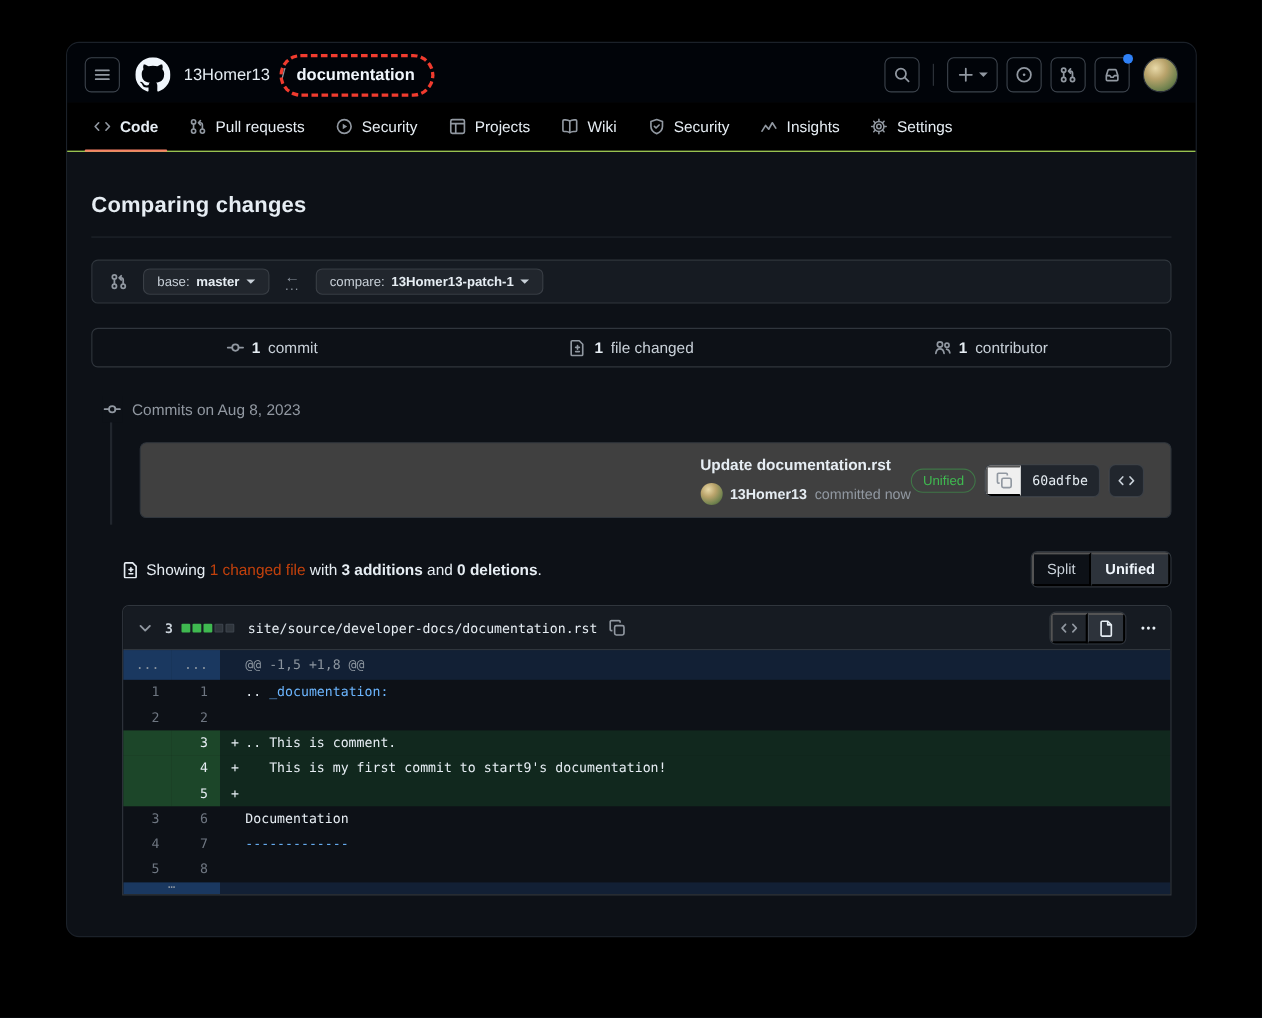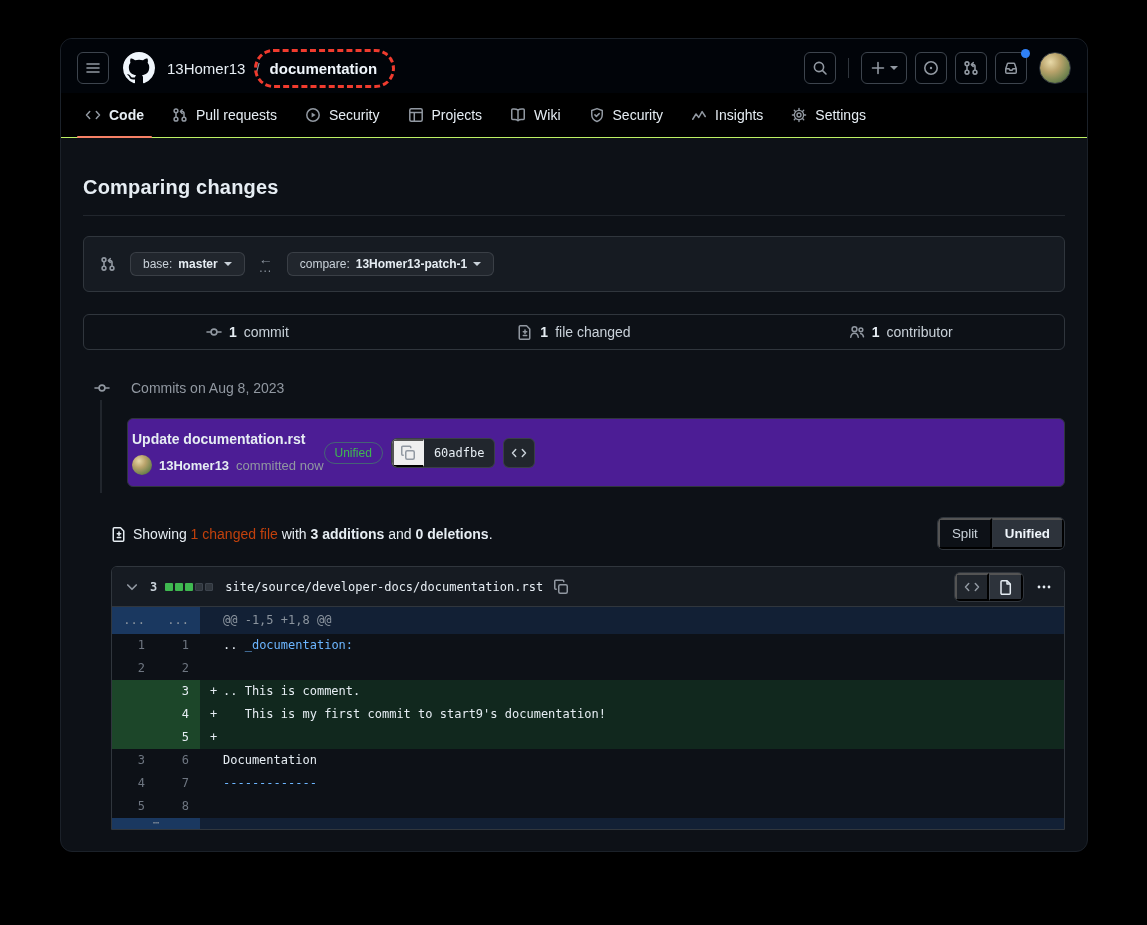--- a/index.html
+++ b/index.html
@@ -58,21 +58,21 @@
   }
   
   .main{ padding:38px 22px 0; }
   h1.page-title{ font-size:20px; font-weight:600; letter-spacing:.2px; }
   .subtitle{ margin-top:8px; font-size:14px; color:#9198a1; }
   .subtitle a{ color:#4493f8; text-decoration:none; cursor:pointer; }
   .rule{ border-top:1px solid #21262d; margin:16px 0 20px; }
   
   .branch-bar{
     background:#161b22; border:1px solid #30363d; border-radius:6px;
-    height:56px; padding:8px 16px; display:flex; align-items:center; gap:14px;
+    height:40px; padding:8px 16px; display:flex; align-items:center; gap:14px;
   }
   .branch-btn{
     display:inline-flex; align-items:center; gap:6px; background:#21262d;
     border:1px solid rgba(240,246,252,.12); border-radius:6px;
     padding:4px 12px; font-size:12px; color:#c9d1d9; cursor:pointer;
   }
   .branch-btn b{ color:#e6edf3; }
   .range{ display:flex; flex-direction:column; align-items:center; color:#8d96a0; line-height:9px; }
   .range .arr{ font-size:14px; }
   .range .dots{ font-size:12px; letter-spacing:1px; }
@@ -81,25 +81,25 @@
     margin-top:22px; border:1px solid #30363d; border-radius:6px;
     height:36px; display:flex; align-items:center;
   }
   .stat{ flex:1; display:flex; align-items:center; justify-content:center; gap:7px; font-size:14px; color:#c9d1d9; cursor:pointer; }
   .stat b{ color:#e6edf3; }
   
   .commits{ margin-top:26px; position:relative; }
   .timeline{ position:absolute; left:17px; top:6px; bottom:-6px; width:2px; background:#21262d; }
   .commits-heading{ display:flex; align-items:center; font-size:14px; color:#9198a1; position:relative; }
   .commits-heading .icon-wrap{ background:#0d1117; padding:4px 1px; margin-left:10px; position:relative; z-index:1; }
-  .commits-heading span{ margin-left:20px; }
+  .commits-heading span{ margin-left:9px; }
   .commit-card{
-    position:relative; z-index:1; margin:18px 0 0 44px; background:#4c1d95;
-    border:1px solid #30363d; border-radius:6px; padding:11px 4px;
-    display:flex; align-items:center; justify-content:flex-start;
+    position:relative; z-index:1; margin:18px 0 0 44px; background:#404040;
+    border:1px solid #30363d; border-radius:6px; padding:11px 24px;
+    display:flex; align-items:center; justify-content:flex-end;
   }
   .commit-title{ font-size:14px; font-weight:600; color:#e6edf3; text-decoration:none; cursor:pointer; }
   .commit-meta{ margin-top:7px; display:flex; align-items:center; gap:7px; font-size:13px; color:#9198a1; }
   .commit-meta .mini-avatar{
     width:20px; height:20px; border-radius:50%;
     background:radial-gradient(circle at 35% 30%, #e8d9a8 0%, #b9a36b 35%, #71834f 70%, #3c4a2c 100%);
   }
   .commit-meta .author{ color:#e6edf3; font-weight:600; text-decoration:none; cursor:pointer; }
   .commit-actions{ display:flex; align-items:center; gap:8px; }
   .verified-pill{

